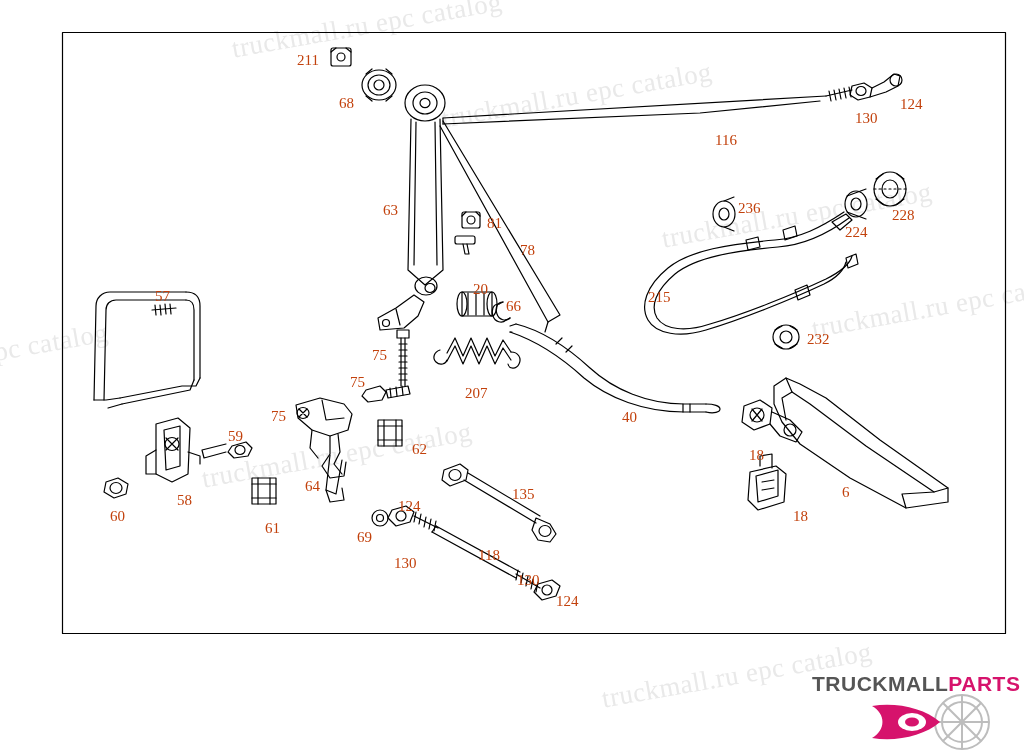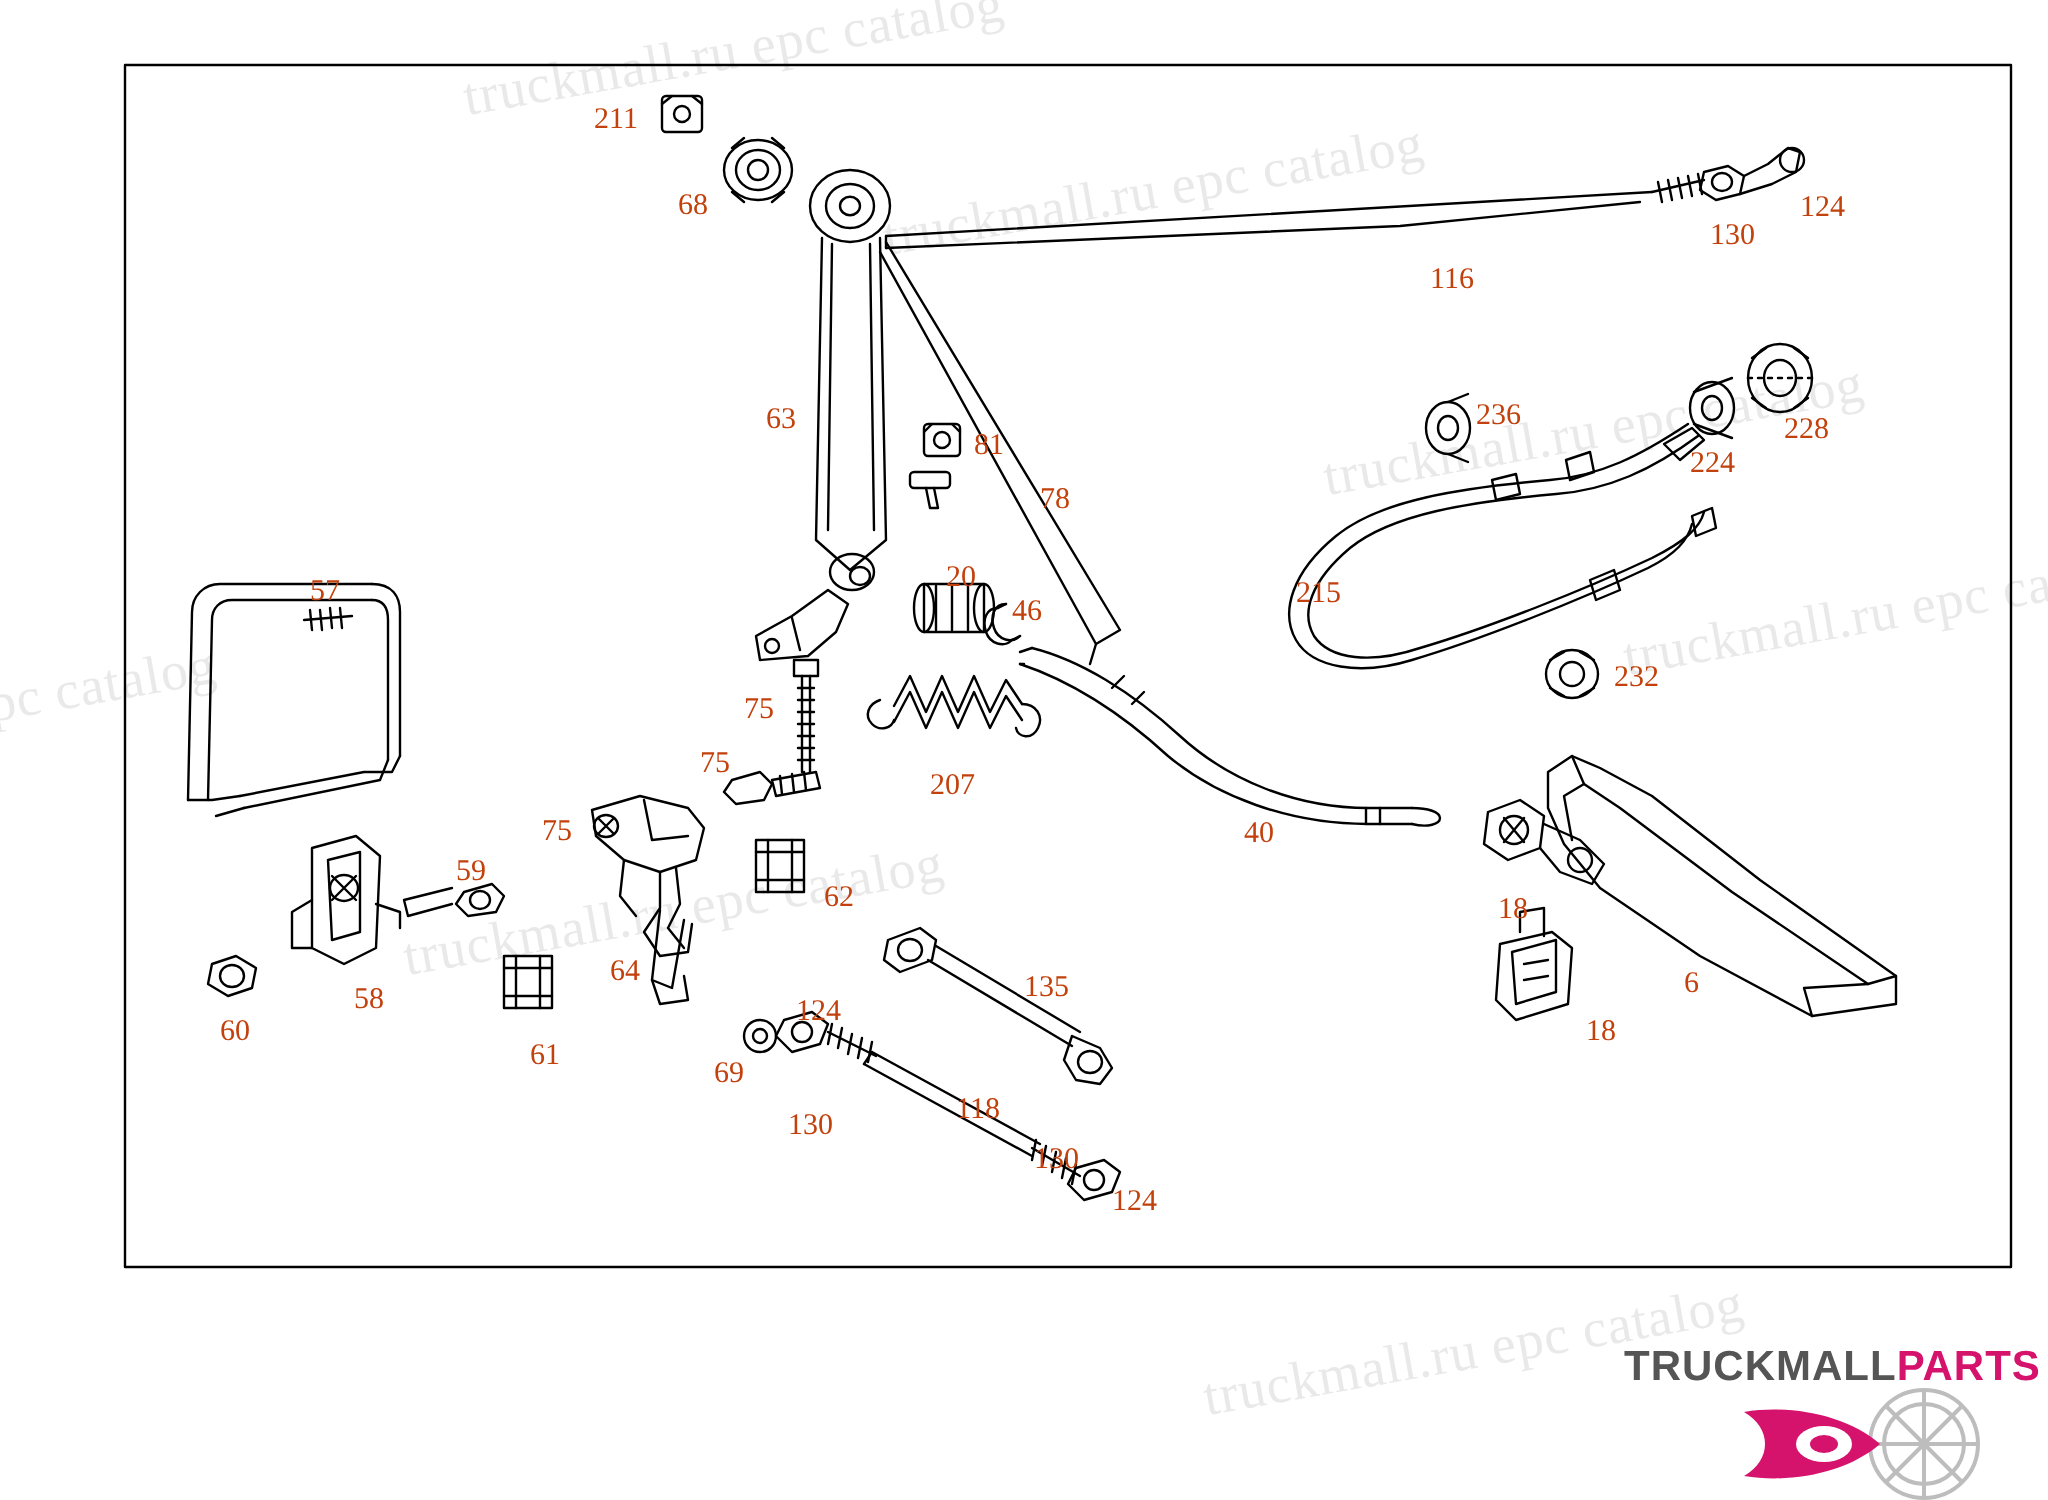--- a/index.html
+++ b/index.html
@@ -348,21 +348,21 @@
       <div class="callout" style="left: 695px; top: 132px; margin-left: 20px;">116</div>
       <div class="callout" style="left: 738px; top: 200px;">236</div>
       <div class="callout" style="left: 892px; top: 207px;">228</div>
       <div class="callout" style="left: 845px; top: 224px;">224</div>
       <div class="callout" style="left: 383px; top: 202px;">63</div>
       <div class="callout" style="left: 487px; top: 215px;">81</div>
       <div class="callout" style="left: 482px; top: 242px; margin-left: 38px;">78</div>
       <div class="callout" style="left: 648px; top: 261px; margin-top: 28px;">215</div>
       <div class="callout" style="left: 473px; top: 281px;">20</div>
       <div class="callout" style="left: 155px; top: 288px;">57</div>
-      <div class="callout" style="left: 506px; top: 298px;">46</div>
+      <div class="callout" style="left: 506px; top: 298px;">66</div>
       <div class="callout" style="left: 807px; top: 331px;">232</div>
       <div class="callout" style="left: 372px; top: 347px;">75</div>
       <div class="callout" style="left: 350px; top: 374px;">75</div>
       <div class="callout" style="left: 465px; top: 385px;">207</div>
       <div class="callout" style="left: 622px; top: 409px;">40</div>
       <div class="callout" style="left: 271px; top: 408px;">75</div>
       <div class="callout" style="left: 749px; top: 447px;">18</div>
       <div class="callout" style="left: 412px; top: 428px; margin-top: 13px;">62</div>
       <div class="callout" style="left: 228px; top: 428px;">59</div>
       <div class="callout" style="left: 842px; top: 484px;">6</div>

